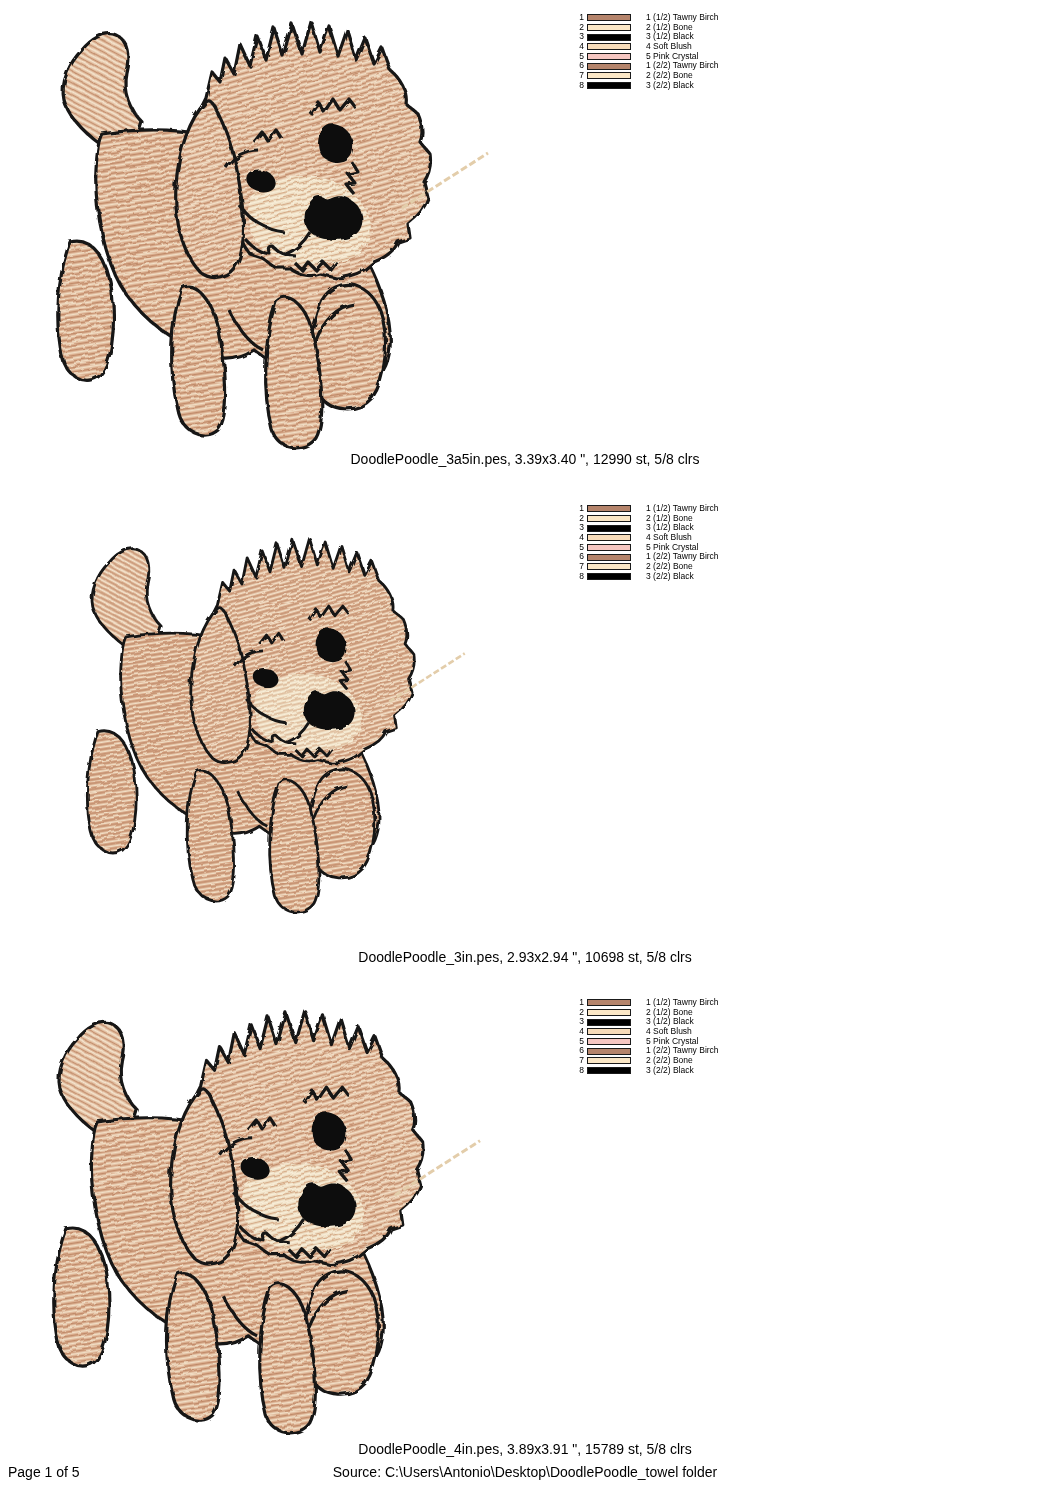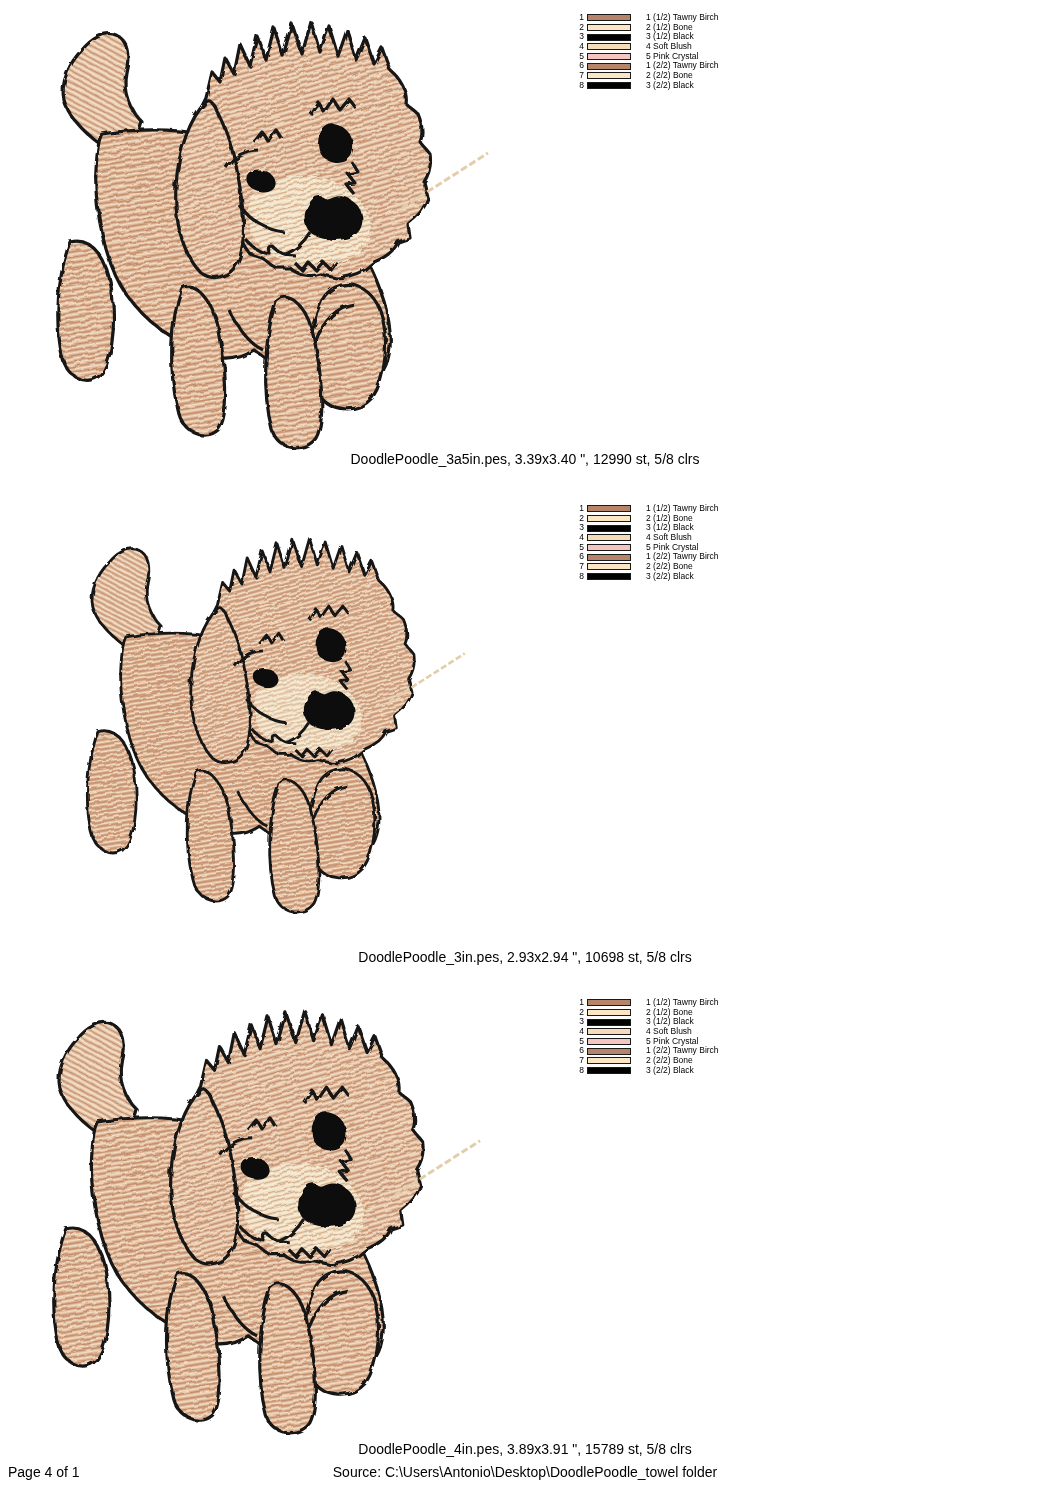--- a/index.html
+++ b/index.html
@@ -228,14 +228,14 @@
       <span class="llabel">2 (2/2) Bone</span>
     </div>
     <div class="lrow">
       <span class="lnum">8</span>
       <span class="lsw" style="background: rgb(0, 0, 0);"></span>
       <span class="llabel">3 (2/2) Black</span>
     </div>
   </div>
 <div class="caption" style="top:1441px">DoodlePoodle_4in.pes, 3.89x3.91 ", 15789 st, 5/8 clrs</div>
 
-<div class="footer-left">Page 4 of 1</div>
+<div class="footer-left">Page 1 of 5</div>
 <div class="footer-src">Source: C:\Users\Antonio\Desktop\DoodlePoodle_towel folder</div>
 
 </body></html>

